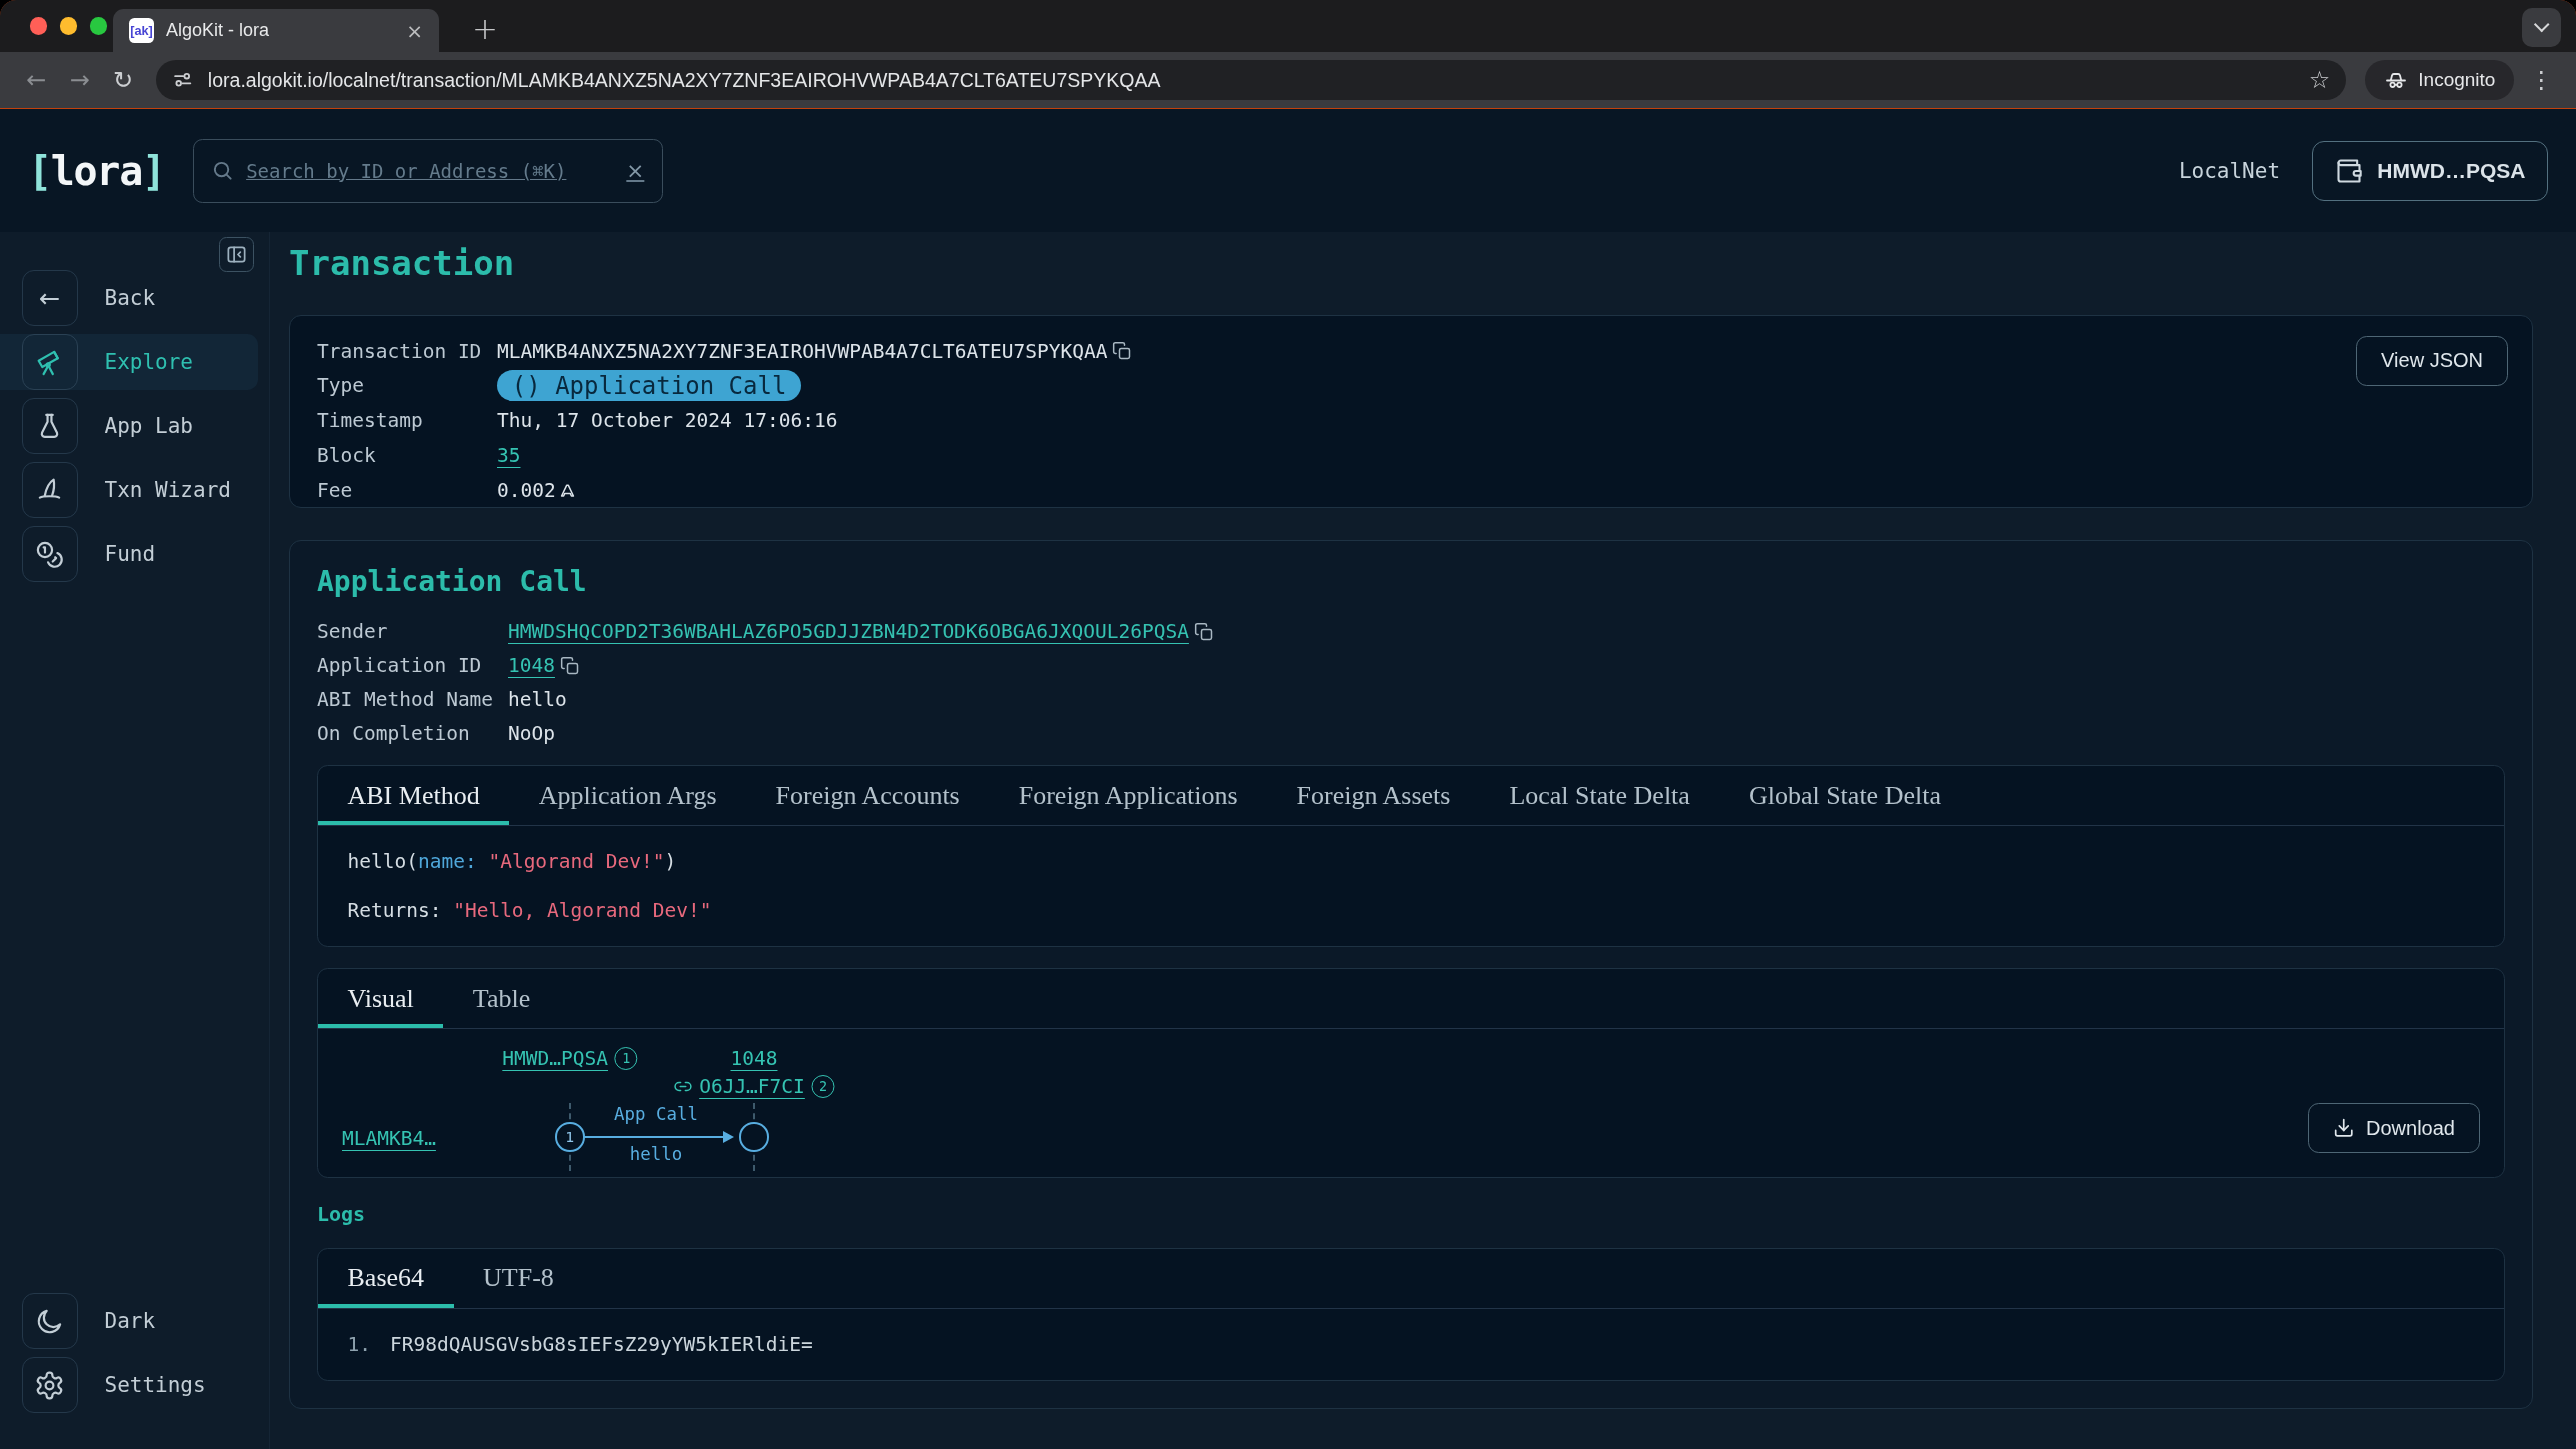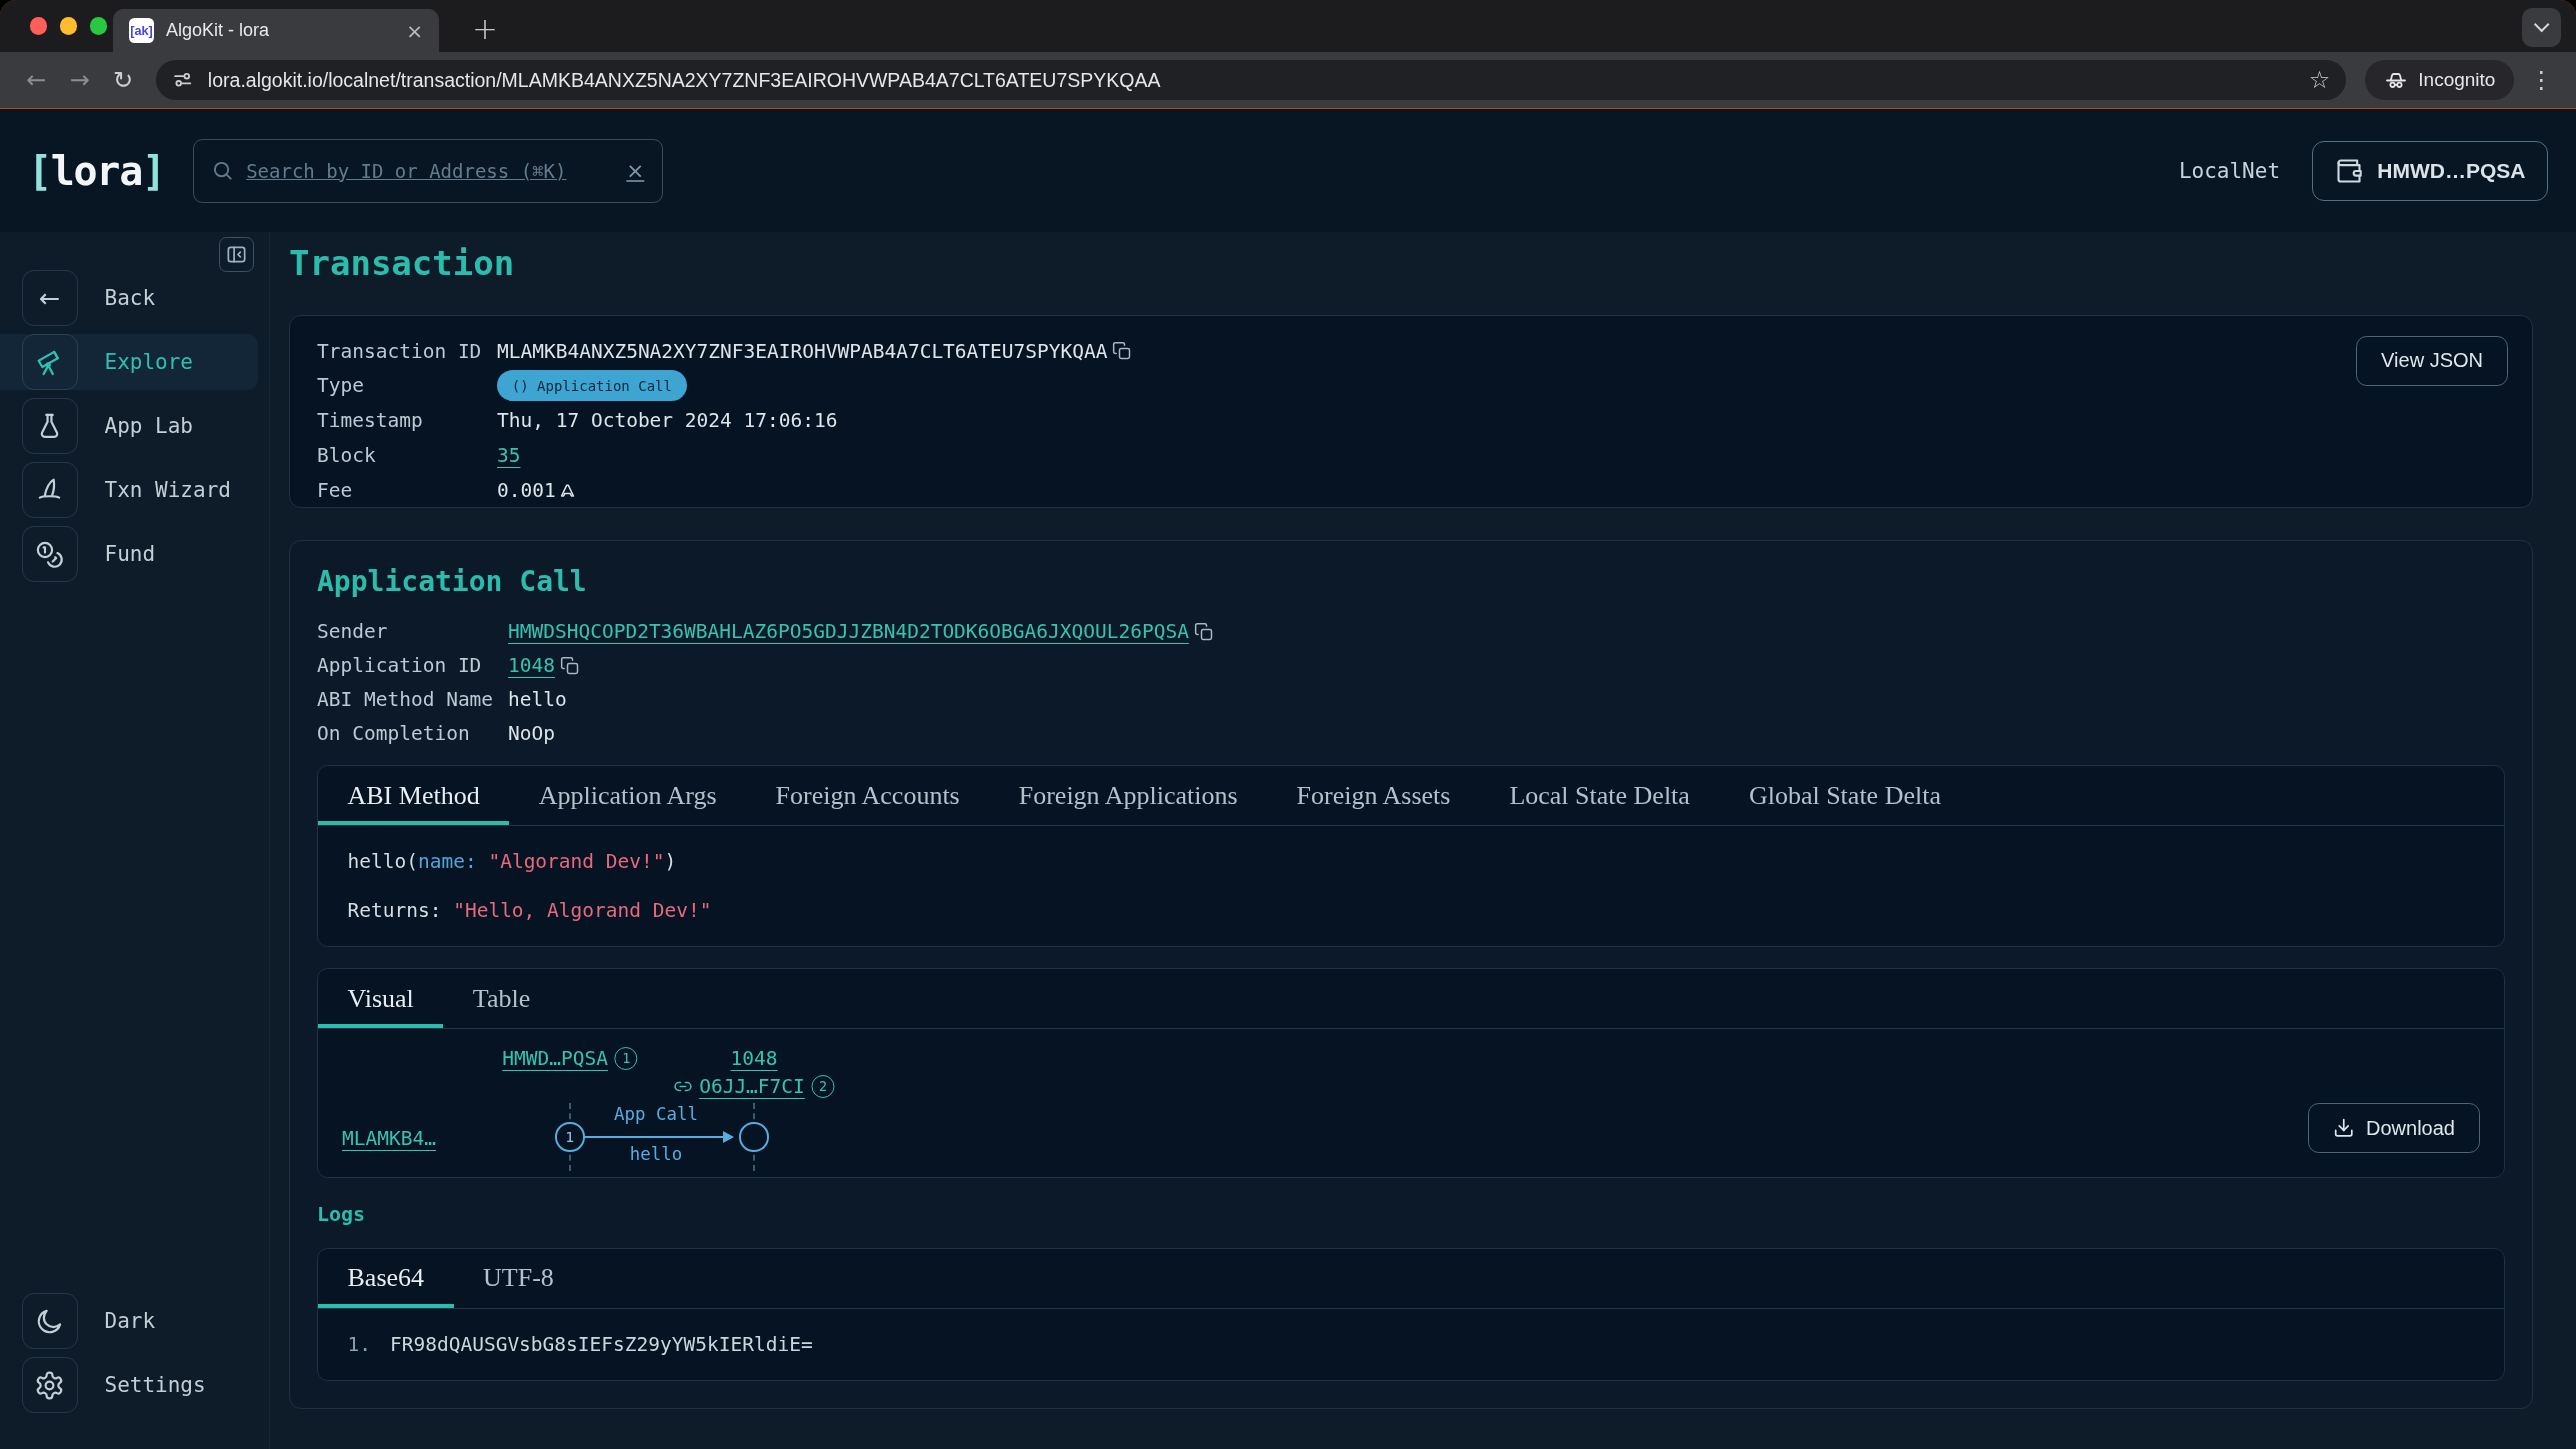--- a/index.html
+++ b/index.html
@@ -57,21 +57,21 @@
   .main { position:absolute; left:270px; top:123px; right:0; bottom:0; overflow:hidden; }
   .content { position:absolute; left:19px; top:0; width:2244px; }
   .pagetitle { margin-top:10.7px; font-size:34px; font-weight:700; color:#2cbcab; }
   .card { border:1.3px solid #1e3243; border-radius:12px; background:#051322; position:relative; }
   .card1 { margin-top:32px; height:193px; padding:25.5px 27px; }
   .inforow { display:flex; align-items:center; height:20px; margin-bottom:14.8px; font-size:19.5px; }
   .inforow:last-child { margin-bottom:0; }
   .lbl { width:180px; color:#bdc9d3; flex:none; }
   .lbl2 { width:191px; color:#bdc9d3; flex:none; }
   .val { color:#dde4ea; display:flex; align-items:center; gap:5px; }
-  .badge { background:#3ea4d2; color:#08283d; height:31px; border-radius:15.4px; display:flex; align-items:center; padding:0 14.8px; font-size:14px; }
+  .badge { background:#3ea4d2; color:#08283d; height:31px; border-radius:15.4px; display:flex; align-items:center; padding:0 14.8px; font-size:24px; }
   .link { color:#35c3b2; text-decoration:underline; text-underline-offset:4.7px; text-decoration-thickness:1.3px; }
   .copybtn { color:#a9b8c3; display:flex; }
   .btn-outline { height:50px; border:1.3px solid #4e6675; border-radius:10.7px; display:flex; align-items:center; gap:12px; padding:0 24px; font-size:20px; color:#e0e7ec; background:transparent; }
   .viewjson { position:absolute; top:20px; right:24px; }
 
   .card2 { margin-top:32px; background:#0b1928; padding:24px 27px 27px; }
   .sechead { font-size:28px; font-weight:700; color:#2cbcab; }
   .fields { margin-top:24px; }
   .fields .inforow { margin-bottom:14px; }
   .subcard { border:1.3px solid #1e3243; border-radius:10.7px; background:#051322; margin-top:21.5px; overflow:hidden; position:relative; }
@@ -299,21 +299,21 @@
           </div>
           <div class="inforow">
             <span class="lbl">Block</span>
             <span class="val">
                 <a class="link">35</a>
               </span>
           </div>
           <div class="inforow">
             <span class="lbl">Fee</span>
             <span class="val" style="gap:2.7px;">
-              <span>0.001</span>
+              <span>0.002</span>
               <span>
                 <svg width="19" height="19" viewBox="0 0 24 24" fill="none" stroke="#dde4ea" stroke-width="1.9" stroke-linejoin="round">
                     <path d="M4.5 19 10.9 5.5h2.2L19.5 19h-2.6l-1.5-3.3H8.6L7.1 19z"></path>
                   </svg>
               </span>
             </span>
           </div>
           <button class="btn-outline viewjson">View JSON</button>
         </div>
 

